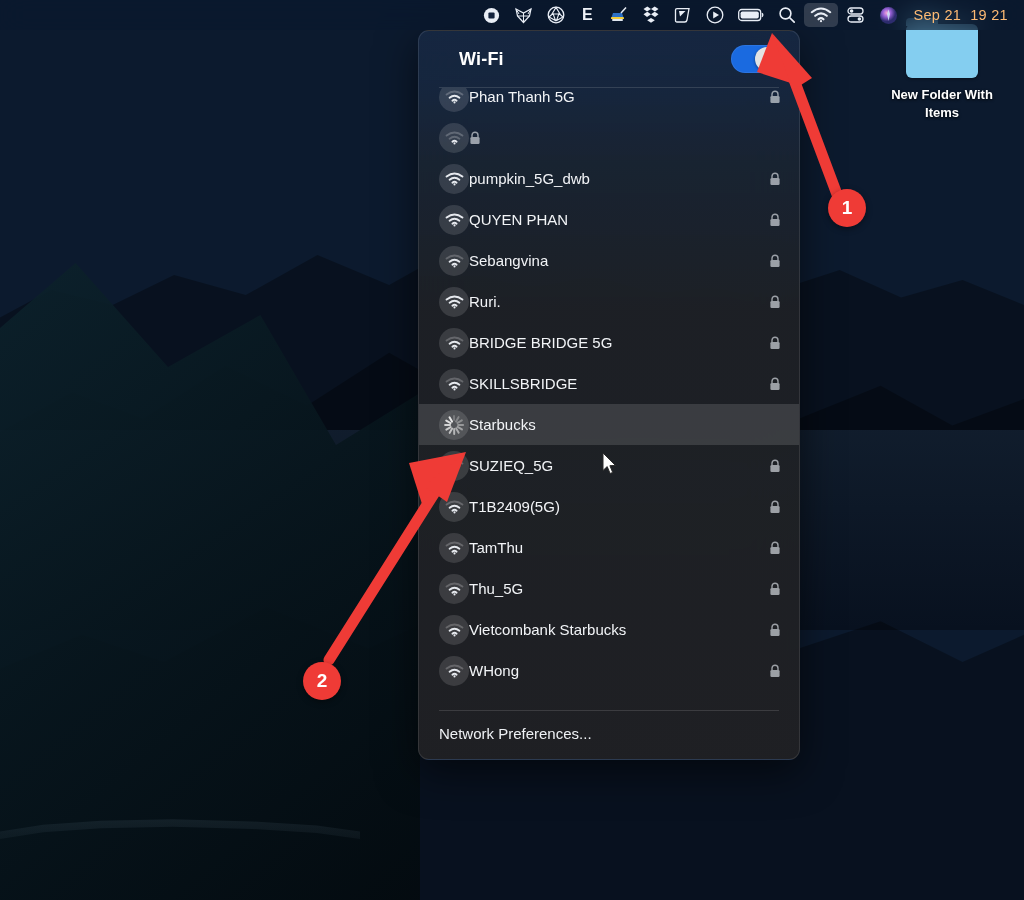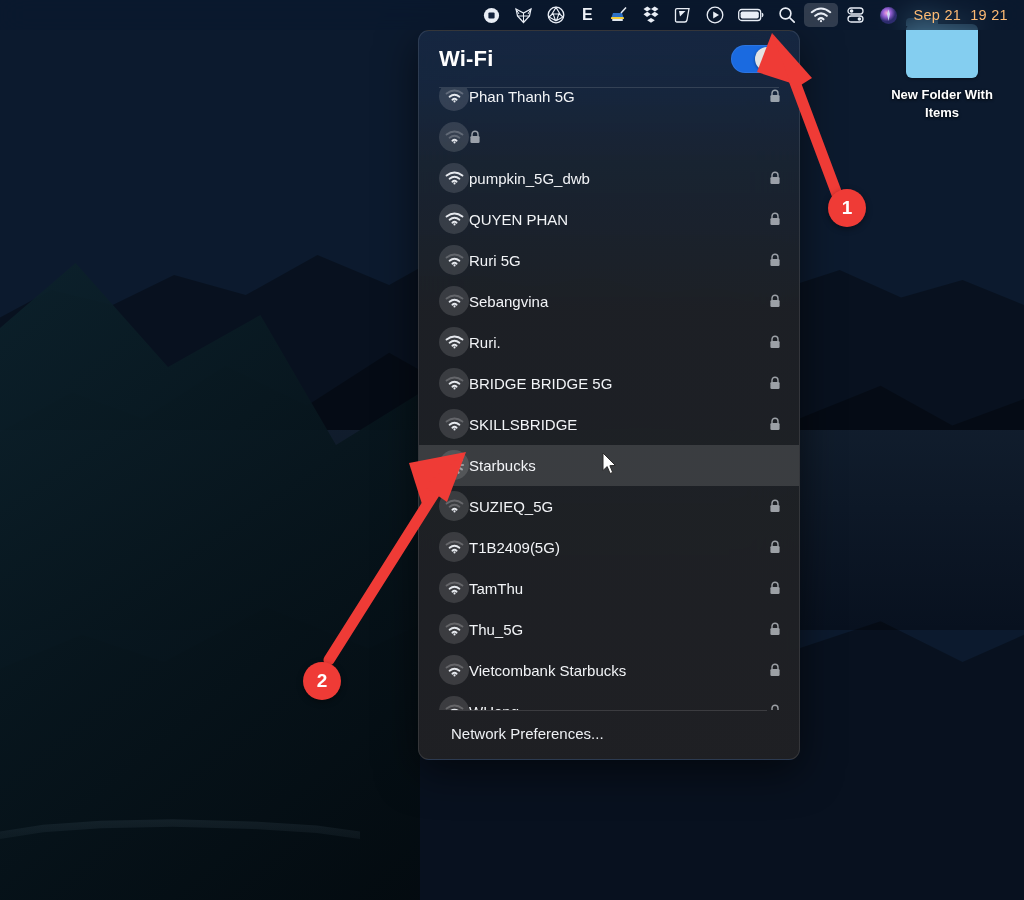--- a/index.html
+++ b/index.html
@@ -140,21 +140,21 @@
     box-shadow:0 12px 40px rgba(0,0,0,.55);
     overflow:hidden;
     display:flex; flex-direction:column;
     z-index:20;
   }
   .panel-header {
     height:56px; flex:0 0 56px;
     display:flex; align-items:center; justify-content:space-between;
     padding:0 18px 0 20px;
   }
-  .panel-title { color:#fff; font-size:22px; font-weight:bold; letter-spacing:.2px; }
+  .panel-title { color:#fff; font-size:18px; font-weight:bold; letter-spacing:.2px;margin-left:20px; }
   .toggle {
     width:50px; height:28px; border-radius:14px;
     background:#1a6ae0; position:relative; flex:0 0 auto;
     box-shadow:inset 0 0 0 1px rgba(255,255,255,.08);
   }
   .toggle .knob {
     position:absolute; top:2px; right:2px; width:24px; height:24px;
     border-radius:50%; background:#e3e3e3;
     box-shadow:0 1px 3px rgba(0,0,0,.45);
   }
@@ -184,21 +184,21 @@
   .lock { width:12px; flex:0 0 12px; opacity:.72; }
   .lock svg { display:block; }
   .spinner { width:22px; height:22px; position:relative; }
   .spinner i {
     position:absolute; left:50%; top:50%;
     width:2.2px; height:6.6px; margin:-10px 0 0 -1.1px;
     background:#e8e8e8; border-radius:1px;
     transform-origin:50% 10px;
   }
 
-  .panel-footer { flex:0 0 46px; padding:0 12px 4px; }
+  .panel-footer { flex:0 0 46px; padding:0 0 4px; }
   .footer-divider { height:1px; background:rgba(255,255,255,.13); margin:0 20px 0; }
   .pref-item {
     height:44px; display:flex; align-items:center;
     padding:0 20px; color:#eef1f5; font-size:15px;
   }
 
   
   #cursor { position:absolute; left:602px; top:452px; z-index:40; }
 
   
@@ -422,39 +422,20 @@
             <svg width="19" height="14" viewBox="0 0 19 14">
               <g fill="none" stroke-linecap="round">
                 <path d="M1.6 4.6 Q9.5 -1.8 17.4 4.6" stroke="#e6e9ee" stroke-width="1.9"></path>
                 <path d="M4.6 7.7 Q9.5 3.6 14.4 7.7" stroke="#e6e9ee" stroke-width="1.9"></path>
                 <path d="M7.4 10.7 Q9.5 8.8 11.6 10.7" stroke="#e6e9ee" stroke-width="1.9"></path>
               </g>
               <circle cx="9.5" cy="12.4" r="1.05" fill="#e6e9ee"></circle>
             </svg>
           </div>
           <div class="net-name">QUYEN PHAN</div>
-          <div class="lock">
-            <svg width="12" height="14" viewBox="0 0 12 14">
-              <path d="M3 6 V4.2 A3 3 0 0 1 9 4.2 V6" fill="none" stroke="#cdd2d8" stroke-width="1.4"></path>
-              <rect x="1.4" y="6" width="9.2" height="7" rx="1.3" fill="#cdd2d8"></rect>
-            </svg>
-          </div>
-        </div>
-        <div class="net-row">
-          <div class="sig">
-            <svg width="19" height="14" viewBox="0 0 19 14">
-              <g fill="none" stroke-linecap="round">
-                <path d="M1.6 4.6 Q9.5 -1.8 17.4 4.6" stroke="rgba(255,255,255,0.22)" stroke-width="1.9"></path>
-                <path d="M4.6 7.7 Q9.5 3.6 14.4 7.7" stroke="#e6e9ee" stroke-width="1.9"></path>
-                <path d="M7.4 10.7 Q9.5 8.8 11.6 10.7" stroke="#e6e9ee" stroke-width="1.9"></path>
-              </g>
-              <circle cx="9.5" cy="12.4" r="1.05" fill="#e6e9ee"></circle>
-            </svg>
-          </div>
-          <div class="net-name">Ruri 5G</div>
           <div class="lock">
             <svg width="12" height="14" viewBox="0 0 12 14">
               <path d="M3 6 V4.2 A3 3 0 0 1 9 4.2 V6" fill="none" stroke="#cdd2d8" stroke-width="1.4"></path>
               <rect x="1.4" y="6" width="9.2" height="7" rx="1.3" fill="#cdd2d8"></rect>
             </svg>
           </div>
         </div>
         <div class="net-row">
           <div class="sig">
             <svg width="19" height="14" viewBox="0 0 19 14">

